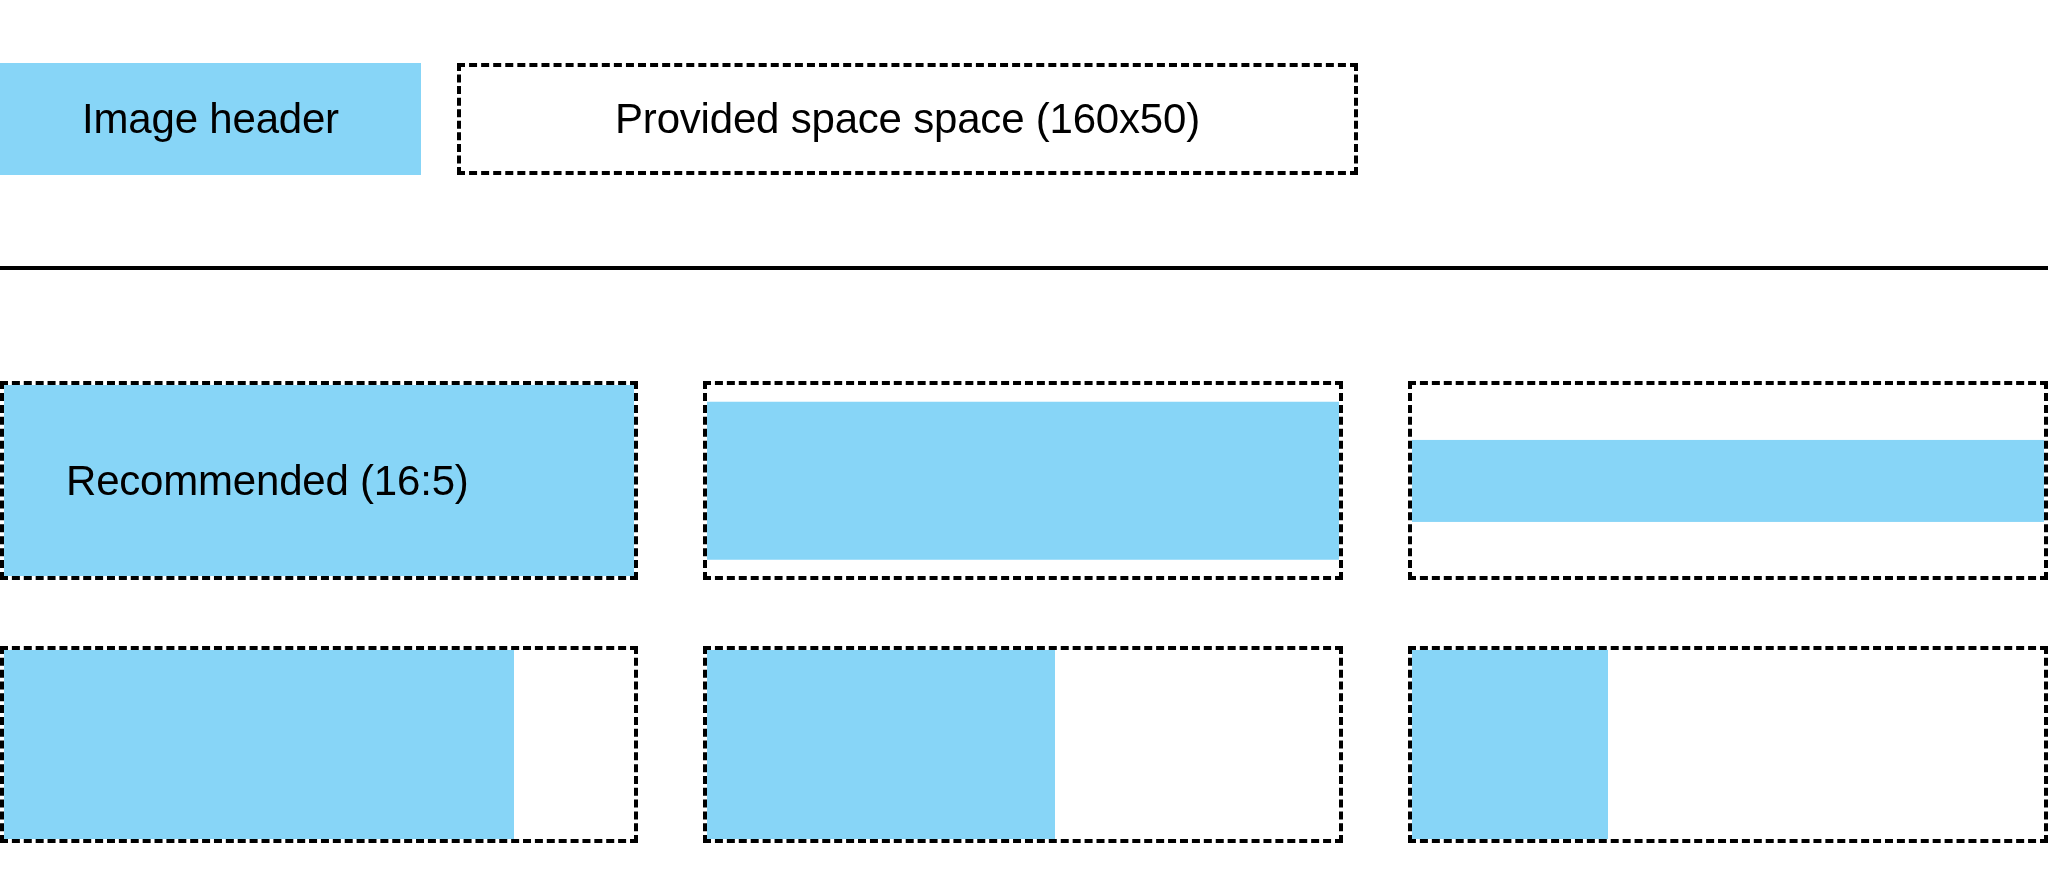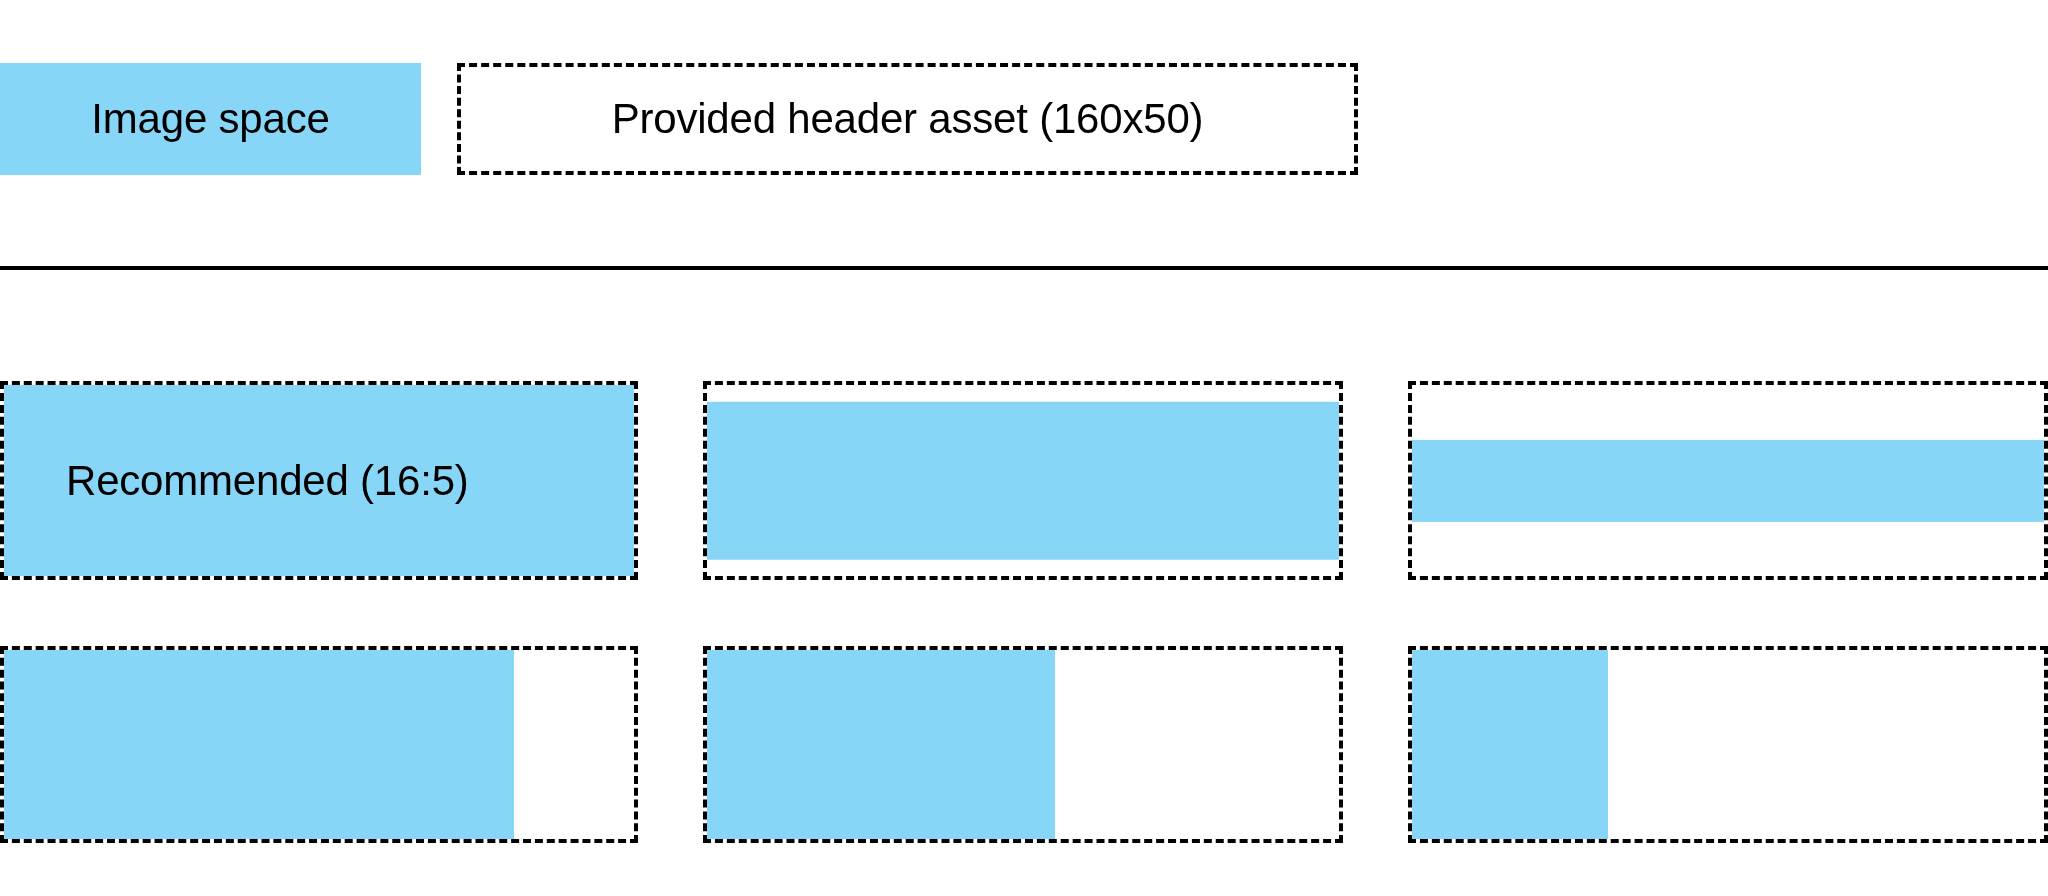--- a/index.html
+++ b/index.html
@@ -129,25 +129,25 @@
   }
 </style>
 </head>
 <body>
 
 <div class="canvas">
 
   <div class="header-row">
 
     <div class="swatch-filled">
-      <span class="caption">Image space</span>
+      <span class="caption">Image header</span>
     </div>
 
     <div class="header-space-box">
-      <span class="caption">Provided header asset (160x50)</span>
+      <span class="caption">Provided space space (160x50)</span>
     </div>
 
   </div>
 
   <div class="divider"></div>
 
   <div class="grid">
 
     <div class="grid-row row-top">
 

